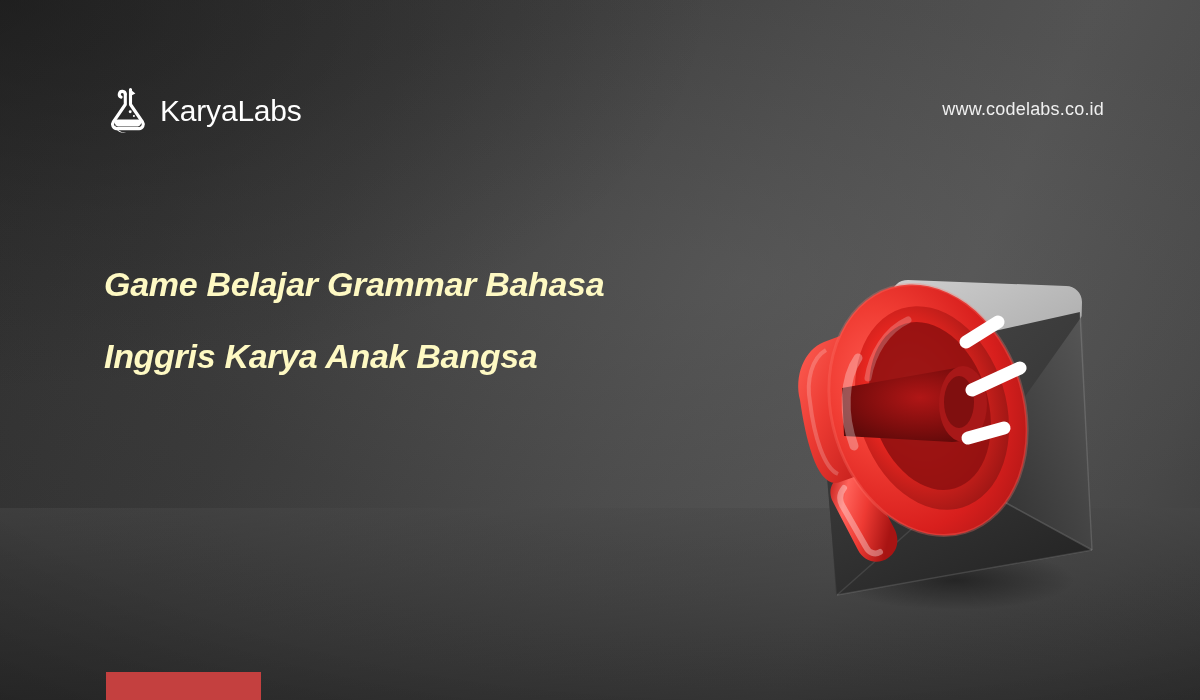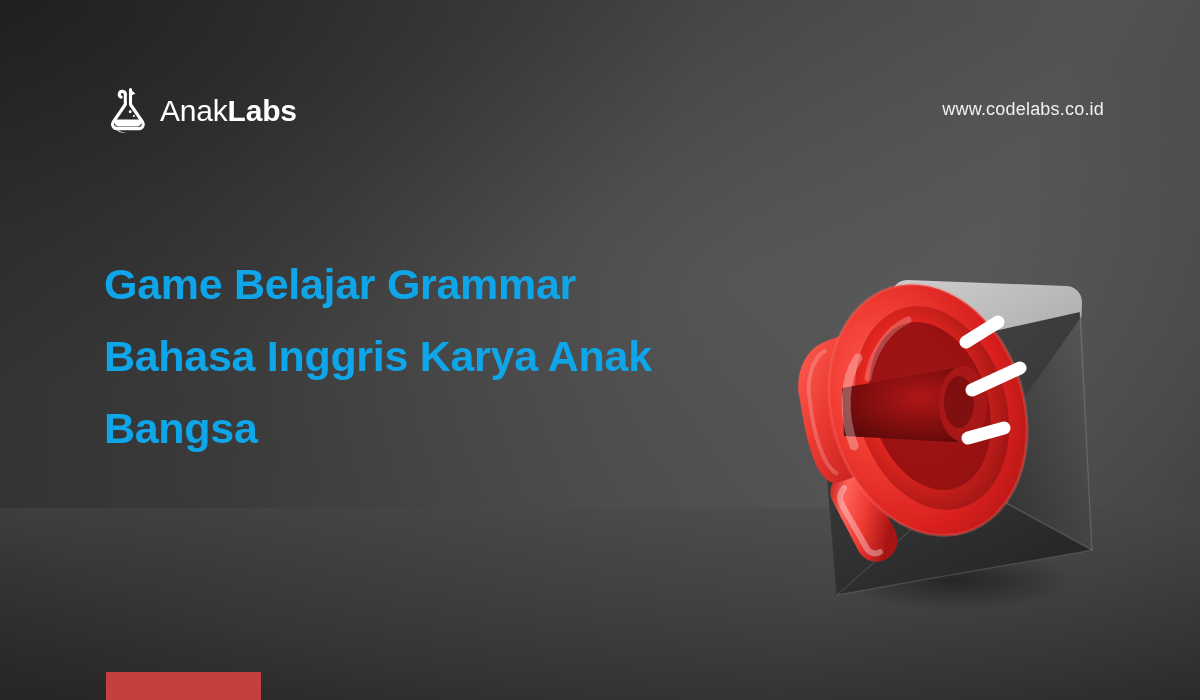--- a/index.html
+++ b/index.html
@@ -57,44 +57,45 @@
   }
   .logo-mark { width: 44px; height: 50px; display: block; }
   .logo-text {
     font-size: 30px;
     color: #ffffff;
     letter-spacing: -0.2px;
     line-height: 1;
     white-space: nowrap;
   }
   .logo-text .lt-code { font-weight: 400; }
-  .logo-text .lt-labs { font-weight: 700; }
+  .logo-text .lt-labs { font-weight: 400; }
 
   .site-url {
     position: absolute;
     right: 96px;
     top: 99px;
     font-size: 18px;
     color: #f0f0f0;
     letter-spacing: 0.2px;
     white-space: nowrap;
   }
 
   
   .headline {
     position: absolute;
     left: 104px;
     top: 248px;
     width: 620px;
     margin: 0;
-    font-size: 43px;
+    font-size: 34px;
     font-weight: 700;
     line-height: 72px;
-    color: #0ea5e9;
+    color: #fef9c3;
     letter-spacing: -0.3px;
+    font-style: italic;
   }
 
   
   .accent-bar {
     position: absolute;
     left: 106px;
     top: 672px;
     width: 155px;
     height: 28px;
     background: #c4403f;
@@ -128,21 +129,21 @@
           <path d="M26.5 3.5 L26.5 18.5 L38.5 36.0 A4.2 4.2 0 0 1 35.2 42.6 L12.6 42.6 A4.2 4.2 0 0 1 9.3 36.0 L21.3 18.5 L21.3 8.2" stroke="#ffffff" stroke-width="3.1" stroke-linecap="round" stroke-linejoin="round"></path>
           <path d="M26.5 3.5 L31.4 7.6 L26.5 10.0" fill="#ffffff"></path>
           <path d="M21.3 8.2 A3.0 3.0 0 1 0 17.1 11.1" stroke="#ffffff" stroke-width="3.1" stroke-linecap="round" fill="none"></path>
           <path d="M13.6 33.6 L34.3 33.6 A3.0 3.0 0 0 1 36.6 38.6 A3.0 3.0 0 0 1 34.0 40.4 L13.9 40.4 A3.0 3.0 0 0 1 11.4 38.6 A3.0 3.0 0 0 1 13.6 33.6 Z" fill="#ffffff"></path>
           <path d="M11.5 38.2 C12.4 44.2 17.6 47.2 22.2 46.4 C19.0 47.8 13.6 46.2 11.5 42.0 Z" fill="#ffffff"></path>
           <circle cx="26.2" cy="25.8" r="1.45" fill="#ffffff"></circle>
           <circle cx="29.9" cy="30.0" r="1.05" fill="#ffffff"></circle>
         </svg>
       </span>
       <span class="logo-text">
-        <span class="lt-code">Anak</span><span class="lt-labs">Labs</span>
+        <span class="lt-code">Karya</span><span class="lt-labs">Labs</span>
       </span>
     </div>
 
     <div class="site-url">www.codelabs.co.id</div>
   </div>
 
   <h1 class="headline">Game Belajar Grammar Bahasa Inggris Karya Anak Bangsa</h1>
 
   <div class="illustration">
     <svg viewBox="0 0 340 360" aria-hidden="true">

